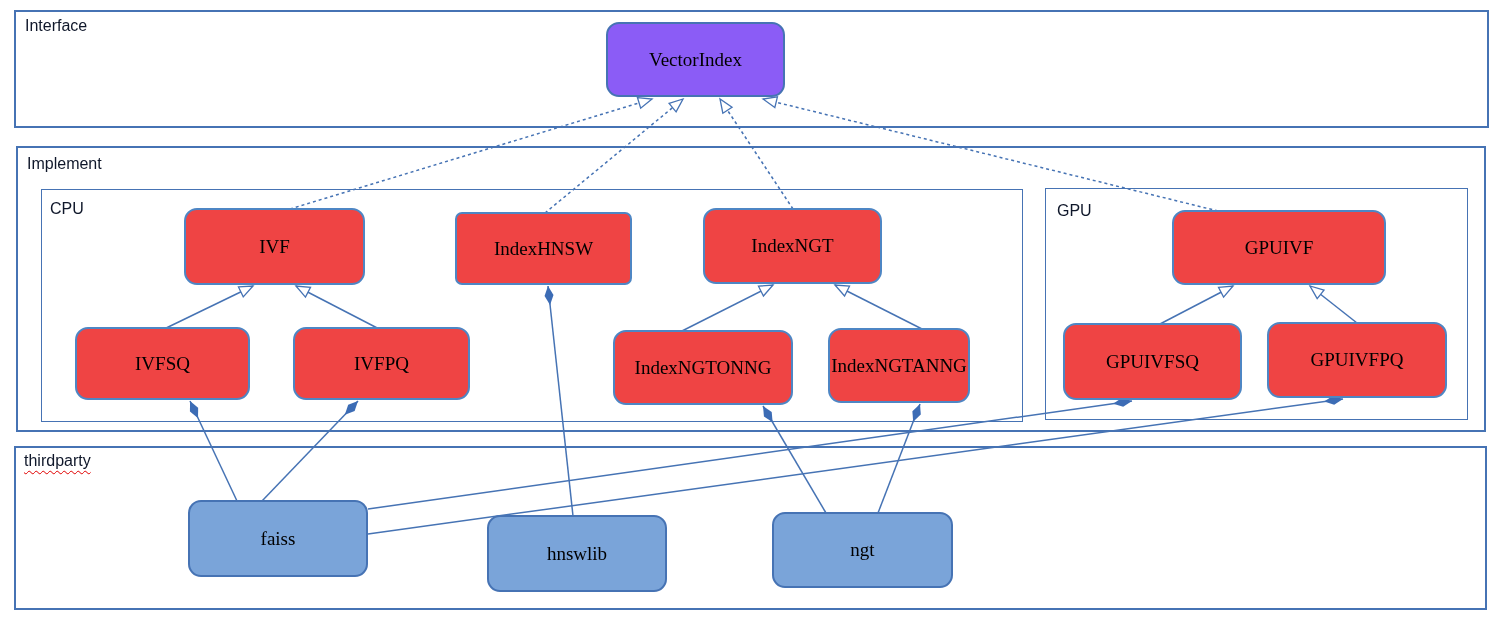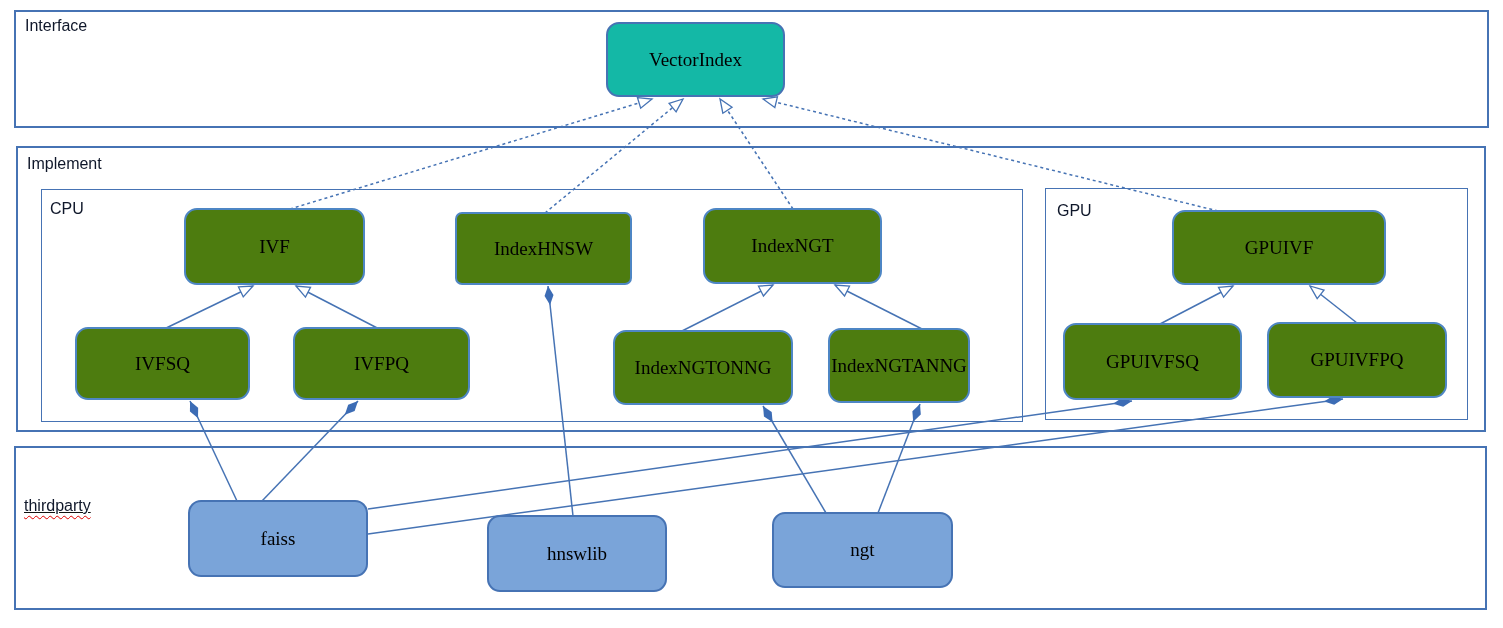--- a/index.html
+++ b/index.html
@@ -8,35 +8,35 @@
     font-family:"Liberation Sans", sans-serif; overflow:hidden;
   }
   .section {
     position:absolute; border:2px solid #4673b4; background:transparent; box-sizing:border-box;
   }
   .section.inner { border-width:1.5px; }
   .section-label {
     position:absolute; font-size:16px; color:#0f172a; font-family:"Liberation Sans", sans-serif;
     white-space:nowrap;
   }
-  .label-underline { text-decoration:underline; text-decoration-color:#111;margin-top:45px; }
+  .label-underline { text-decoration-color:#111; }
   .spellcheck-wavy {
     text-decoration-line:underline; text-decoration-style:wavy;
     text-decoration-color:#e00000; text-decoration-thickness:1px; text-underline-offset:4px;
   }
   svg.connectors { position:absolute; left:0; top:0; z-index:2; pointer-events:none; }
   .node {
     position:absolute; z-index:3; box-sizing:border-box;
     border:2px solid #4673b4; border-radius:13px;
     display:flex; align-items:center; justify-content:center;
     font-family:"Liberation Serif", serif; font-size:19px; color:#000;
     text-align:center;
   }
-  .node.green { background:#4d7c0f; border-color:#4e86c4; }
-  .node.pink  { background:#14b8a6; border-color:#4673b4; }
+  .node.green { background:#ef4444; border-color:#4e86c4; }
+  .node.pink  { background:#8b5cf6; border-color:#4673b4; }
   .node.blue  { background:#7aa4d9; border-color:#4673b4; }
 </style>
 </head>
 <body>
 
 <div id="page">
 
   <div class="section" style="left:14px; top:10px; width:1475px; height:118px;"></div>
   <div class="section" style="left:16px; top:146px; width:1470px; height:286px;"></div>
   <div class="section inner" style="left:41px; top:189px; width:982px; height:233px;"></div>

